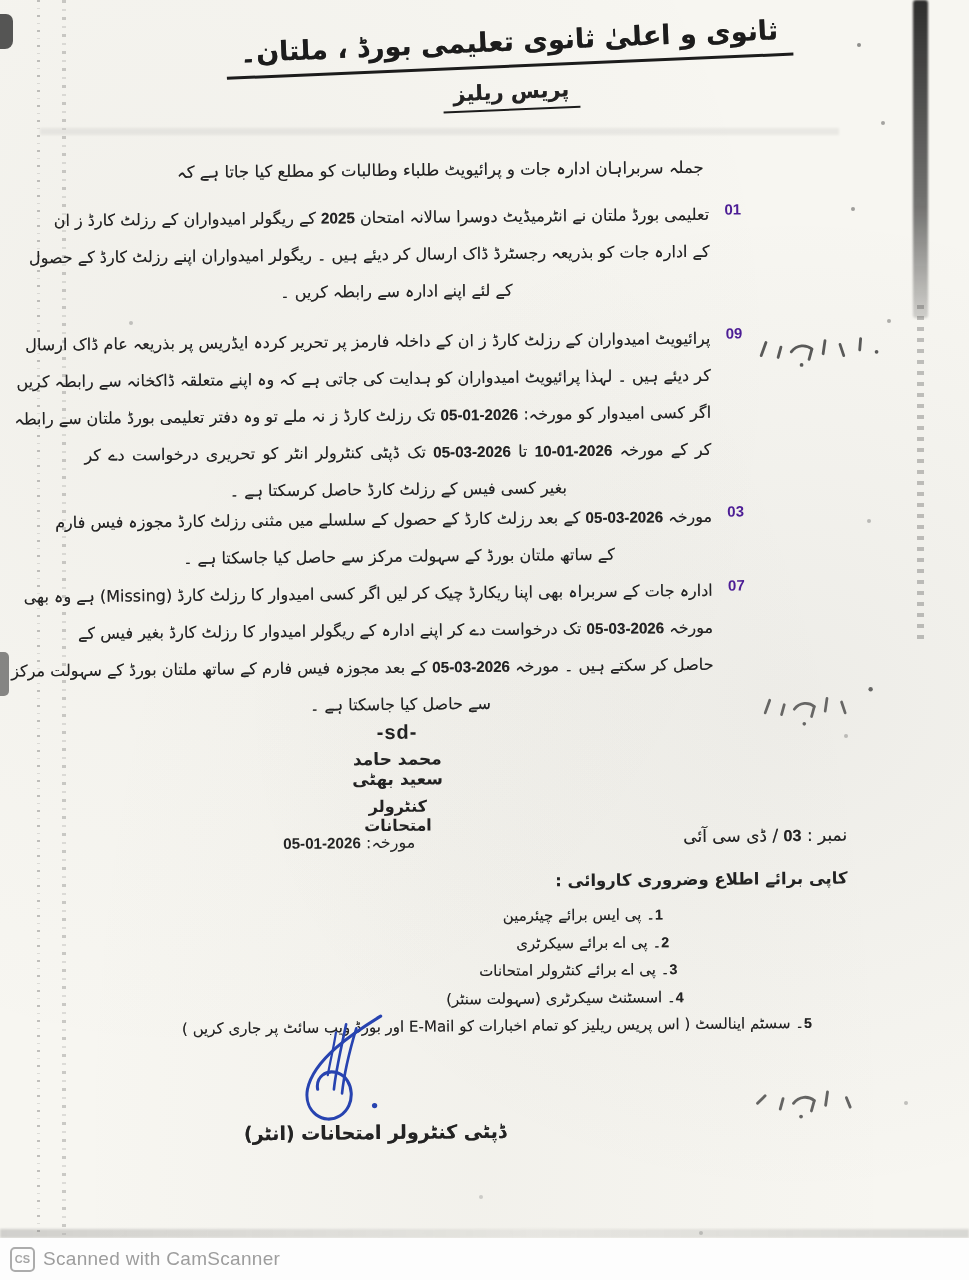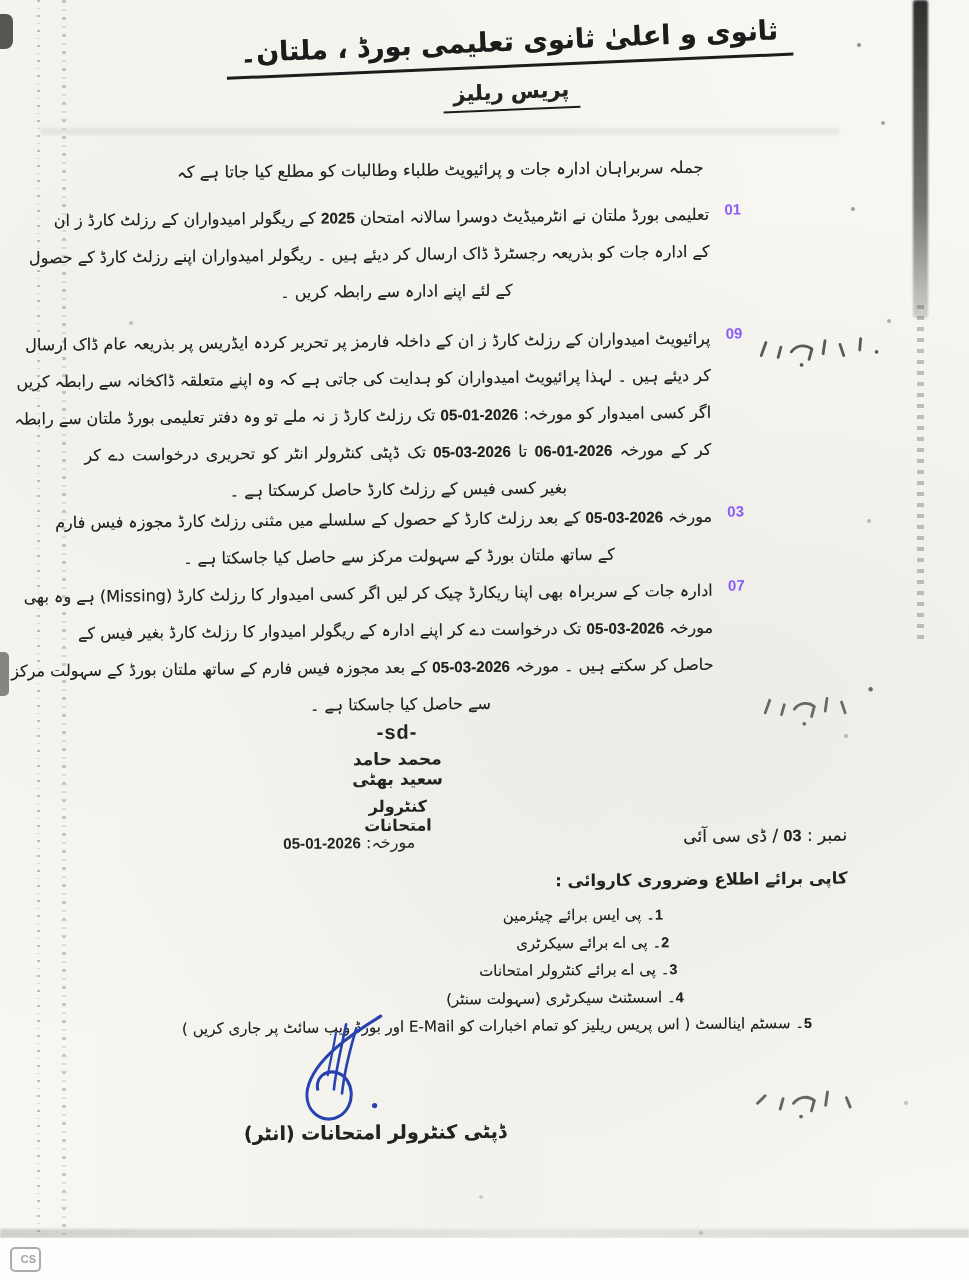--- a/index.html
+++ b/index.html
@@ -46,21 +46,21 @@
   .title{display:inline-block;font-size:27px;font-weight:700;letter-spacing:.5px;color:#1c1c1c;
     padding:0 14px 8px 14px;border-bottom:3px solid #1c1c1c;text-shadow:0 0 .5px rgba(0,0,0,.55);}
   .subtitle{display:block;margin-top:12px;}
   .subtitle span{display:inline-block;font-size:21px;font-weight:700;padding:0 10px 5px 10px;
     border-bottom:2.5px solid #1c1c1c;text-shadow:0 0 .4px rgba(0,0,0,.5);}
   .intro{position:absolute;top:160px;right:262px;font-size:16.5px;white-space:nowrap;
     text-shadow:0 0 .4px rgba(0,0,0,.45);}
   .item{position:absolute;left:85px;right:257px;}
   .item-1{top:198px;} .item-2{top:322px;} .item-3{top:500px;} .item-4{top:574px;}
   .item-num{position:absolute;right:-32px;top:5px;font-family:"Liberation Sans",sans-serif;
-    font-weight:700;font-size:15px;color:#8b5cf6;}
+    font-weight:700;font-size:15px;color:#4c1d95;}
   .para-line{font-size:16px;line-height:37px;white-space:nowrap;
     text-align:justify;text-align-last:justify;text-shadow:0 0 .4px rgba(0,0,0,.45);}
   .para-line:last-child{text-align-last:center;}
   .num{font-family:"Liberation Sans",sans-serif;font-weight:700;font-size:.95em;letter-spacing:.3px;unicode-bidi:embed;direction:ltr;}
 
   .sig-block{position:absolute;top:720px;left:330px;width:130px;text-align:center;}
   .sd{font-family:"Liberation Sans",sans-serif;font-size:20px;font-weight:700;letter-spacing:1px;color:#222;}
   .sig-name{margin-top:5px;font-size:17px;font-weight:700;}
   .sig-desig{margin-top:8px;font-size:16px;font-weight:700;}
 
@@ -75,21 +75,21 @@
   .footer-desig{position:absolute;top:1120px;left:238px;font-size:19px;font-weight:700;white-space:nowrap;
     text-shadow:0 0 .5px rgba(0,0,0,.5);}
 
   .sig-svg{position:absolute;left:283px;top:1010px;width:112px;height:120px;}
 
   
   .wm-bar{position:absolute;left:0;right:0;bottom:0;height:42px;background:#fdfdfd;direction:ltr;
     display:flex;align-items:center;padding-left:10px;box-sizing:border-box;}
   .cs-icon{width:21px;height:21px;border:2px solid #acacac;border-radius:5px;color:#a6a6a6;
     font-family:"Liberation Sans",sans-serif;font-size:11px;font-weight:700;
-    display:inline-flex;align-items:center;justify-content:center;margin-right:8px;padding-left:6px;}
+    display:inline-flex;align-items:center;justify-content:center;margin-right:8px;}
   .cs-text{font-family:"Liberation Sans",sans-serif;font-size:19px;color:#9d9d9d;letter-spacing:.3px;}
 </style>
 </head>
 <body>
 
 <div class="page">
 
   <div class="noise-col c1"></div>
   <div class="noise-col c2"></div>
   <div class="edge-band"></div>
@@ -115,21 +115,21 @@
           <div class="para-line para-line-2">کے ادارہ جات کو بذریعہ رجسٹرڈ ڈاک ارسال کر دیئے ہیں ۔ ریگولر امیدواران اپنے رزلٹ کارڈ کے حصول</div>
           <div class="para-line para-line-3">کے لئے اپنے ادارہ سے رابطہ کریں ۔</div>
         </div>
     </div>
     <div class="item item-2">
       <span class="item-num">09</span>
       <div>
           <div class="para-line para-line-1">پرائیویٹ امیدواران کے رزلٹ کارڈ ز ان کے داخلہ فارمز پر تحریر کردہ ایڈریس پر بذریعہ عام ڈاک ارسال</div>
           <div class="para-line para-line-2">کر دیئے ہیں ۔ لہذا پرائیویٹ امیدواران کو ہدایت کی جاتی ہے کہ وہ اپنے متعلقہ ڈاکخانہ سے رابطہ کریں</div>
           <div class="para-line para-line-3">اگر کسی امیدوار کو مورخہ: <span class="num">05-01-2026</span> تک رزلٹ کارڈ ز نہ ملے تو وہ دفتر تعلیمی بورڈ ملتان سے رابطہ</div>
-          <div class="para-line para-line-4">کر کے مورخہ <span class="num">06-01-2026</span> تا <span class="num">05-03-2026</span> تک ڈپٹی کنٹرولر انٹر کو تحریری درخواست دے کر</div>
+          <div class="para-line para-line-4">کر کے مورخہ <span class="num">10-01-2026</span> تا <span class="num">05-03-2026</span> تک ڈپٹی کنٹرولر انٹر کو تحریری درخواست دے کر</div>
           <div class="para-line para-line-5">بغیر کسی فیس کے رزلٹ کارڈ حاصل کرسکتا ہے ۔</div>
         </div>
     </div>
     <div class="item item-3">
       <span class="item-num">03</span>
       <div>
           <div class="para-line para-line-1">مورخہ <span class="num">05-03-2026</span> کے بعد رزلٹ کارڈ کے حصول کے سلسلے میں مثنی رزلٹ کارڈ مجوزہ فیس فارم</div>
           <div class="para-line para-line-2">کے ساتھ ملتان بورڈ کے سہولت مرکز سے حاصل کیا جاسکتا ہے ۔</div>
         </div>
     </div>
@@ -206,15 +206,16 @@
       <path d="M44 30 C50 22 60 22 66 27"></path>
         <path d="M66 27 L63 38"></path>
       <path d="M80 18 L78 32"></path>
         <path d="M100 24 L104 34"></path>
       <circle cx="52" cy="44" r="2" fill="#2e2e2e" stroke="none"></circle>
     </g>
   </svg>
 
   <div class="wm-bar">
     <span class="cs-icon">CS</span>
+    <span class="cs-text">Scanned with CamScanner</span>
   </div>
 
 </div>
 
 </body></html>

